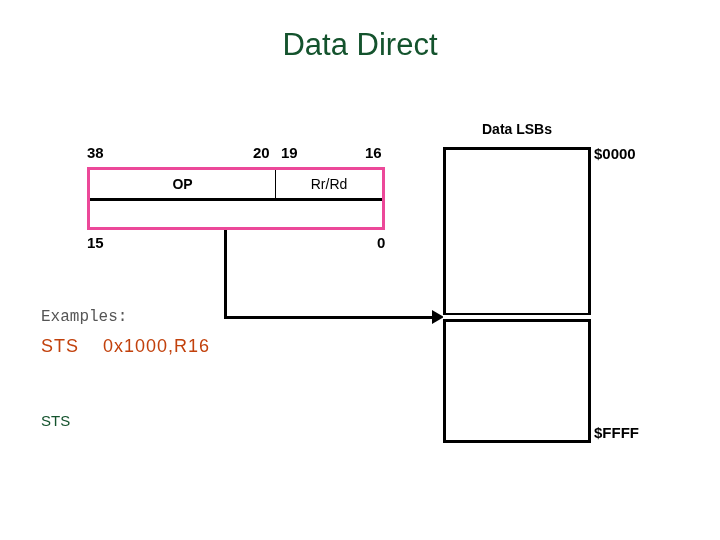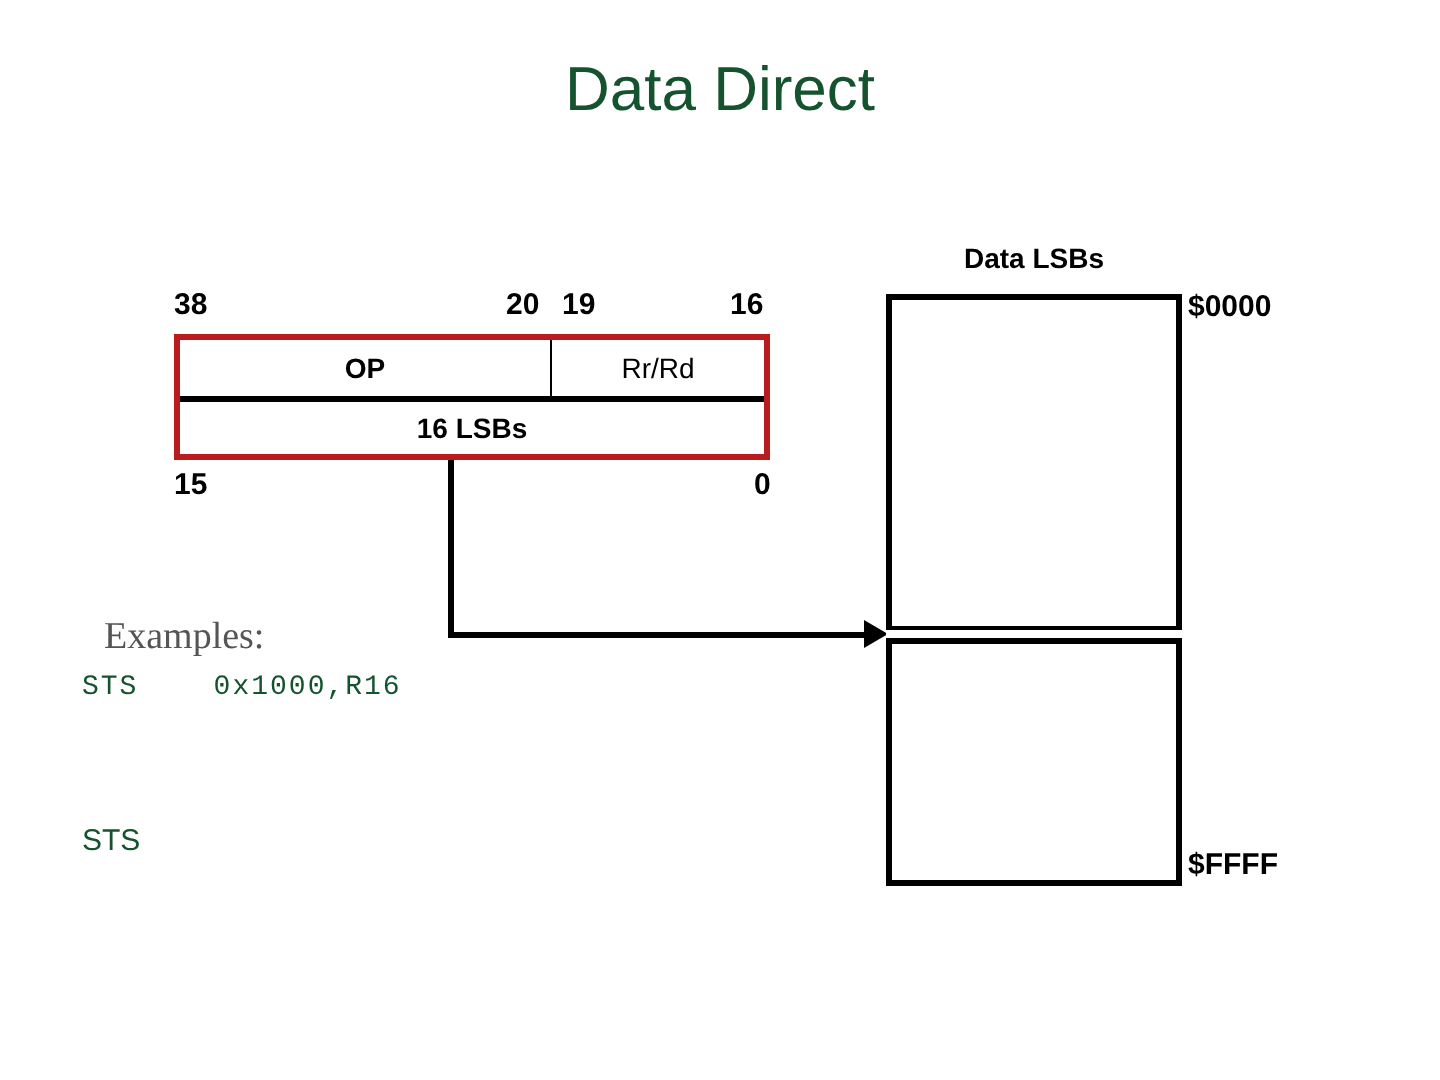--- a/index.html
+++ b/index.html
@@ -60,21 +60,21 @@
   .bl-16 { left: 278px; top: 0px; }
   .bl-15 { left: 0px;   top: 90px; }
   .bl-0  { left: 290px; top: 90px; }
 
   .instr-box {
     position: absolute;
     left: 0px;
     top: 22px;
     width: 298px;
     height: 63px;
-    border: 3px solid #b91c1c;
+    border: 3px solid #ec4899;
     box-sizing: border-box;
     background: #ffffff;
   }
   .instr-row-top {
     position: absolute;
     left: 0; top: 0;
     width: 100%;
     height: 31px;
     box-sizing: border-box;
     border-bottom: 3px solid #000000;
@@ -185,33 +185,32 @@
     white-space: nowrap;
   }
   .addr-top    { left: 594px; top: 145px; }
   .addr-bottom { left: 594px; top: 424px; }
 
   
   .examples-label {
     position: absolute;
     left: 41px;
     top: 308px;
-    font-size: 19px;
+    font-size: 16px;
     font-weight: normal;
-    font-family: Liberation Serif, serif;
+    font-family: Liberation Mono, monospace;
     color: #555555;
-    margin-left: 11px;
   }
   .examples-code {
     position: absolute;
     left: 41px;
     top: 336px;
-    font-size: 14px;
-    font-family: Liberation Mono, monospace;
-    color: #14532d;
+    font-size: 18px;
+    font-family: Liberation Sans, sans-serif;
+    color: #c2410c;
     white-space: pre;
     letter-spacing: 1px;
   }
 
   
   .legend-row {
     position: absolute;
     left: 41px;
     top: 412px;
     width: 380px;
@@ -258,21 +257,20 @@
     <span class="bitlabel bl-31">38</span>
     <span class="bitlabel bl-20">20</span>
     <span class="bitlabel bl-19">19</span>
     <span class="bitlabel bl-16">16</span>
 
     <div class="instr-box">
       <div class="instr-row-top">
         <div class="cell-op">OP</div>
         <div class="cell-rr">Rr/Rd</div>
       </div>
-      <div class="instr-row-bottom">16 LSBs</div>
     </div>
 
     <span class="bitlabel bl-15">15</span>
     <span class="bitlabel bl-0">0</span>
   </div>
 
   <div class="conn-vert"></div>
   <div class="conn-horz"></div>
   <div class="conn-arrowhead"></div>
 

